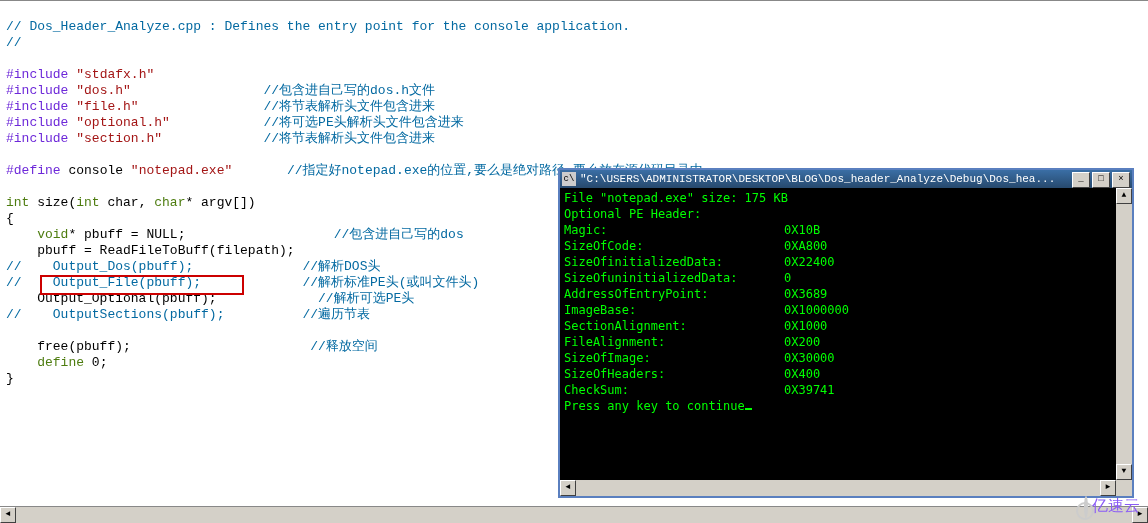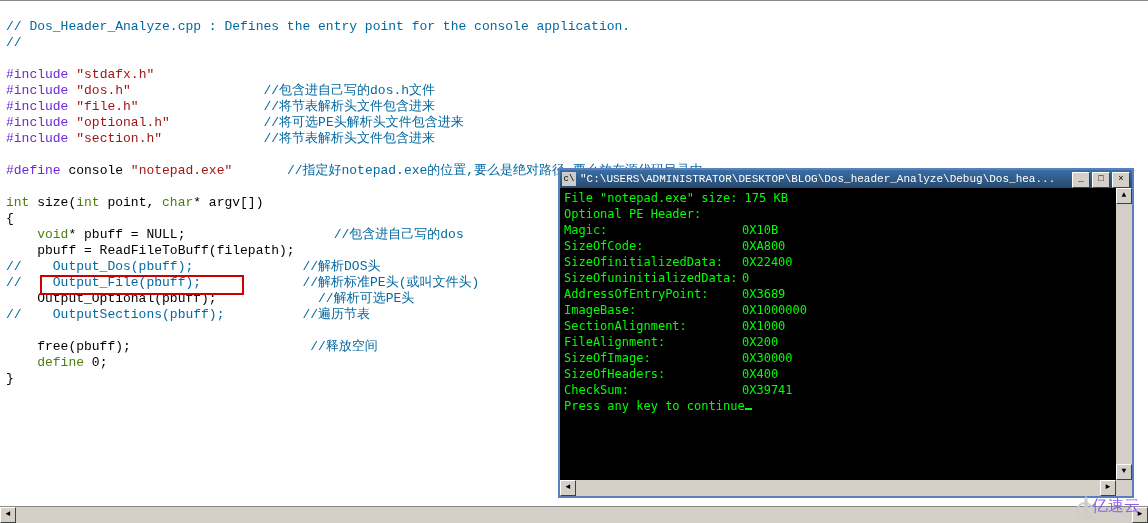--- a/index.html
+++ b/index.html
@@ -11,21 +11,21 @@
   .c-string{color:#a31515}
   .c-plain{color:#000}
   .red-box{position:absolute;border:2px solid #cc0000;pointer-events:none}
   .console{position:absolute;left:558px;top:168px;width:576px;height:330px;border:2px solid #5a7fbf;box-sizing:border-box;background:#000;font-family:"SimSun","Courier New",monospace}
   .console-title{height:18px;background:linear-gradient(#3a6ea5,#27496d);color:#fff;font-size:11px;display:flex;align-items:center;padding-left:2px;overflow:hidden;white-space:nowrap}
   .console-title .ico{width:14px;height:14px;background:#ccc;margin-right:4px;display:flex;align-items:center;justify-content:center;color:#000;font-size:9px}
   .console-btns{position:absolute;right:2px;top:2px;display:flex}
   .console-btn{width:16px;height:14px;background:#d4d0c8;border:1px solid #fff;border-right-color:#404040;border-bottom-color:#404040;margin-left:2px;font-size:9px;text-align:center;line-height:12px;color:#000}
   .console-body{color:#00ff00;font-size:12px;padding:2px 4px;white-space:pre;line-height:16px;font-family:"SimSun","NSimSun",monospace}
   .console-body .row{display:flex}
-  .console-body .lbl{width:178px}
+  .console-body .lbl{width:220px}
   .console-scroll{position:absolute;right:0;top:18px;bottom:16px;width:16px;background:#d4d0c8}
   .console-hscroll{position:absolute;left:0;right:16px;bottom:0;height:16px;background:#d4d0c8}
   .console-corner{position:absolute;right:0;bottom:0;width:16px;height:16px;background:#d4d0c8}
   .sb-btn{width:16px;height:16px;background:#d4d0c8;border:1px solid #fff;border-right-color:#404040;border-bottom-color:#404040;box-sizing:border-box;font-size:8px;text-align:center;line-height:12px;position:absolute}
   .cursor{display:inline-block;width:7px;height:2px;background:#00ff00;vertical-align:baseline}
   .watermark{position:absolute;right:8px;bottom:6px;font-size:16px;color:#8b5cf6;display:flex;align-items:center;gap:4px}
   .watermark .ring{width:20px;height:20px;border:2px solid #ccc;border-radius:50%;position:relative}
   .watermark .ring2{width:14px;height:14px;border:2px solid #ccc;border-radius:50%;position:absolute;right:-6px;top:4px}
   .hscroll-main{position:absolute;left:0;right:0;bottom:0;height:16px;background:#d4d0c8;border-top:1px solid #888}
   .hscroll-main .sb-btn.l{left:0}
@@ -40,21 +40,21 @@
 <span class="c-comment">//</span>
 
 <span class="c-pre">#include</span> <span class="c-string">"stdafx.h"</span>
 <span class="c-pre">#include</span> <span class="c-string">"dos.h"</span>                 <span class="c-comment">//包含进自己写的dos.h文件</span>
 <span class="c-pre">#include</span> <span class="c-string">"file.h"</span>                <span class="c-comment">//将节表解析头文件包含进来</span>
 <span class="c-pre">#include</span> <span class="c-string">"optional.h"</span>            <span class="c-comment">//将可选PE头解析头文件包含进来</span>
 <span class="c-pre">#include</span> <span class="c-string">"section.h"</span>             <span class="c-comment">//将节表解析头文件包含进来</span>
 
 <span class="c-pre">#define</span> <span class="c-plain">console</span> <span class="c-string">"notepad.exe"</span>       <span class="c-comment">//指定好notepad.exe的位置,要么是绝对路径,要么放在源代码目录中</span>
 
-<span class="c-keyword">int</span><span class="c-plain"> size(</span><span class="c-keyword">int</span><span class="c-plain"> point, </span><span class="c-keyword">char</span><span class="c-plain">* argv[])</span>
+<span class="c-keyword">int</span><span class="c-plain"> size(</span><span class="c-keyword">int</span><span class="c-plain"> char, </span><span class="c-keyword">char</span><span class="c-plain">* argv[])</span>
 <span class="c-plain">{</span>
     <span class="c-keyword">void</span><span class="c-plain">* pbuff = NULL;</span>                   <span class="c-comment">//包含进自己写的dos</span>
 <span class="c-plain">    pbuff = ReadFileToBuff(filepath);</span>
 <span class="c-comment">//    Output_Dos(pbuff);</span>              <span class="c-comment">//解析DOS头</span>
 <span class="c-comment">//    Output_File(pbuff);</span>             <span class="c-comment">//解析标准PE头(或叫文件头)</span>
 <span class="c-plain">    Output_Optional(pbuff);</span>             <span class="c-comment">//解析可选PE头</span>
 <span class="c-comment">//    OutputSections(pbuff);</span>          <span class="c-comment">//遍历节表</span>
 
 <span class="c-plain">    free(pbuff);</span>                       <span class="c-comment">//释放空间</span>
     <span class="c-keyword">define</span><span class="c-plain"> 0;</span>

